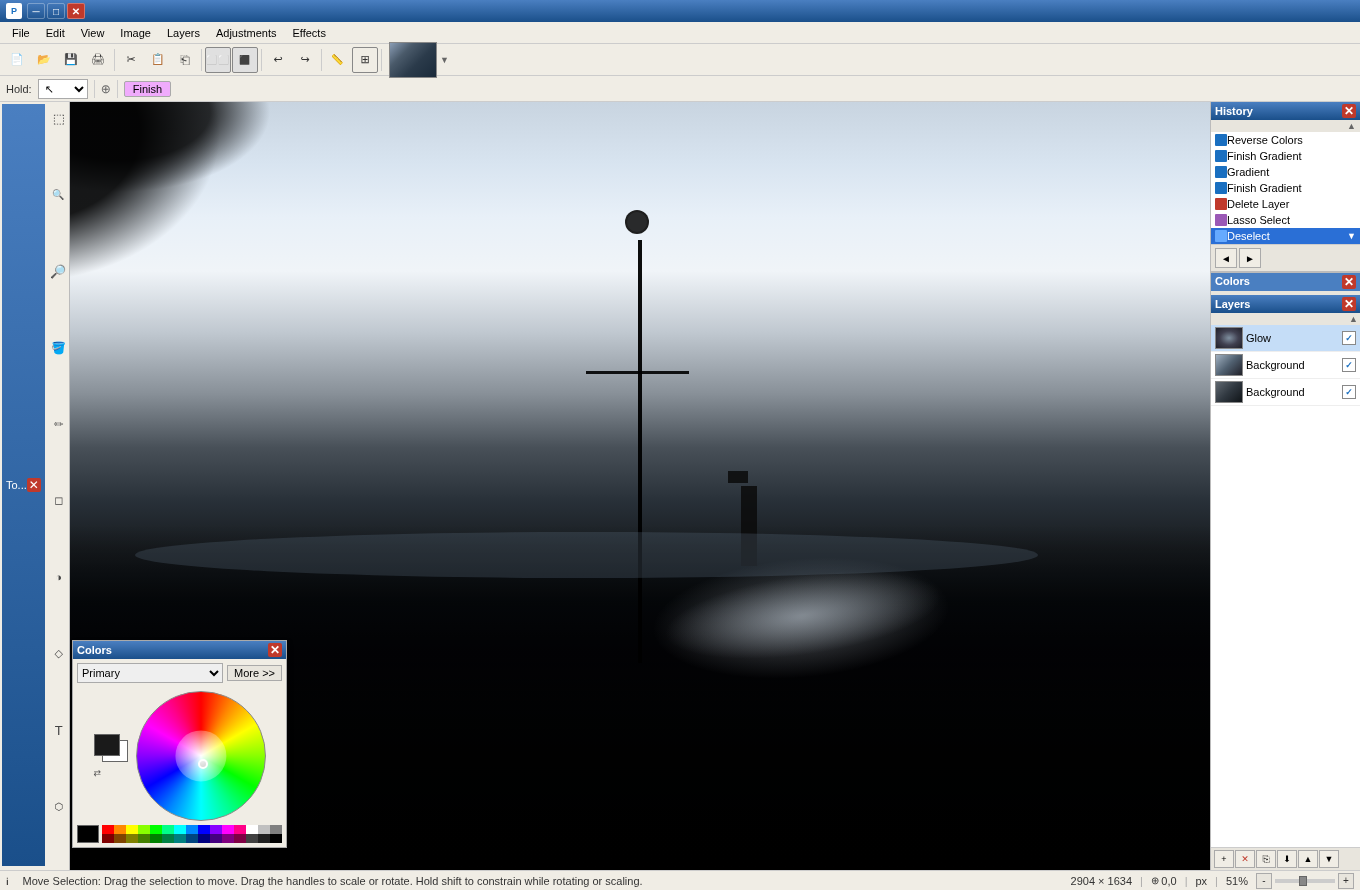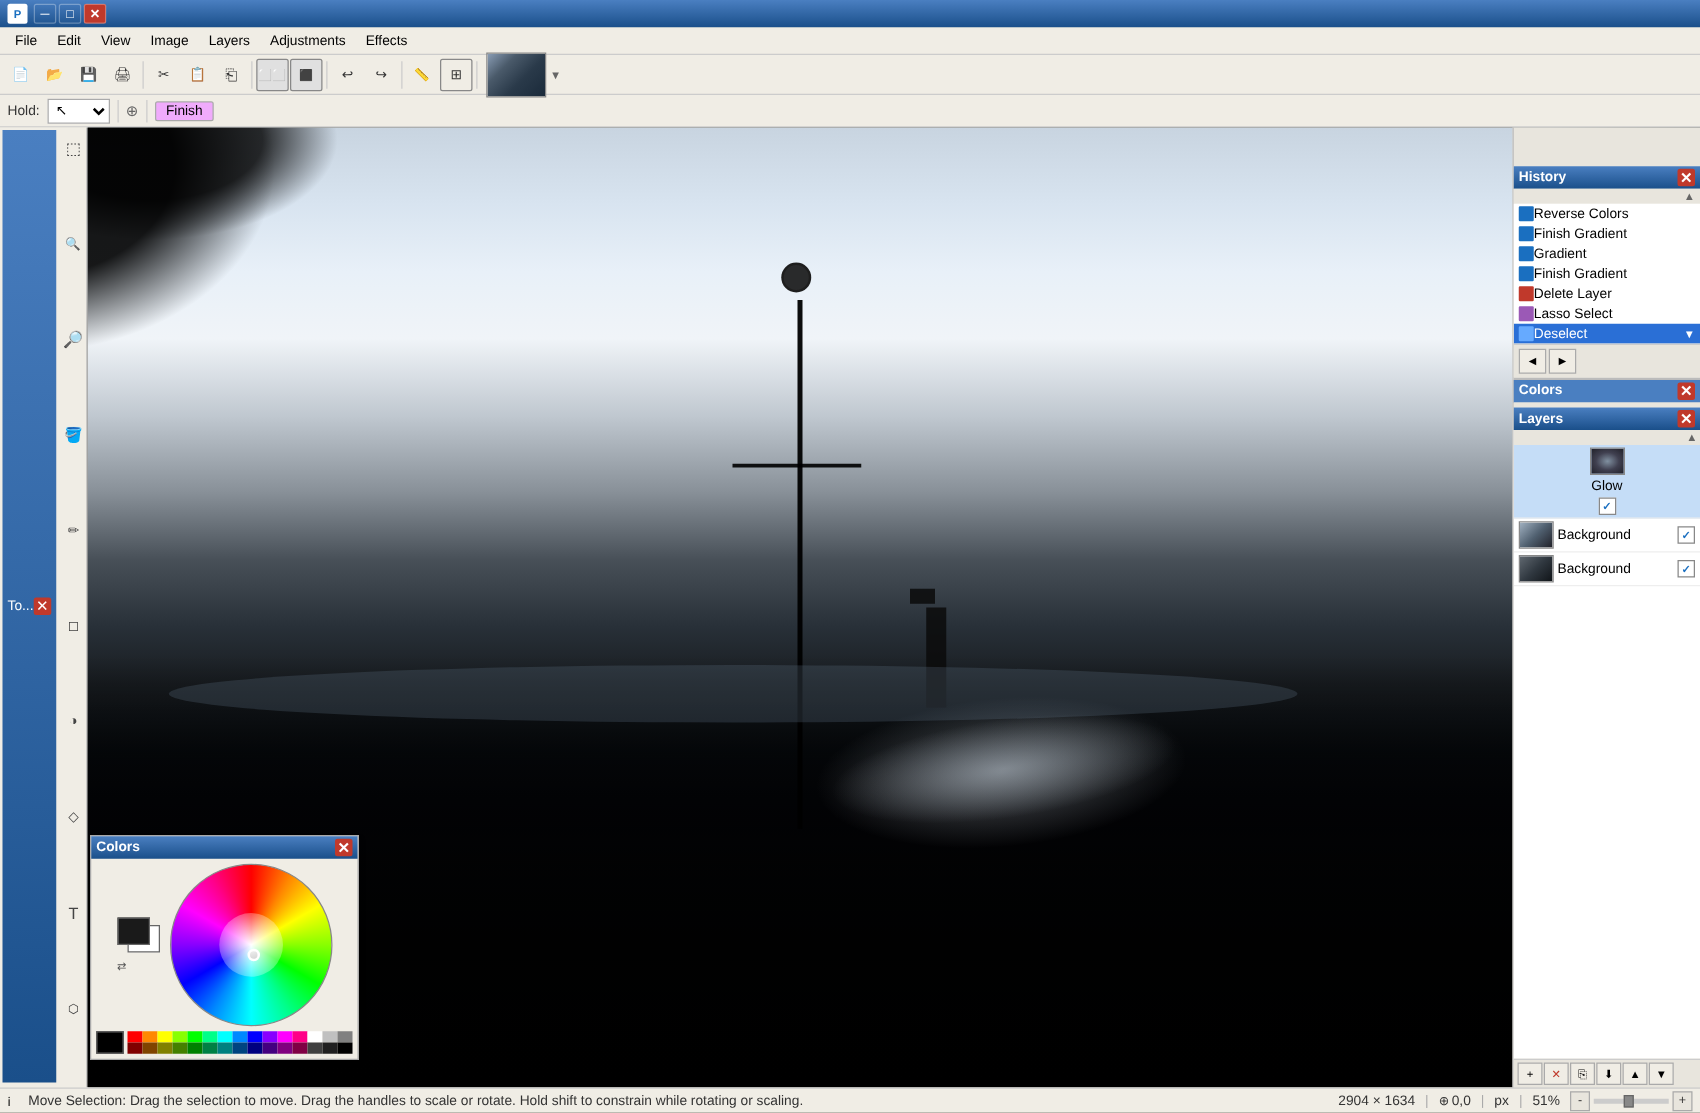--- a/index.html
+++ b/index.html
@@ -238,21 +238,20 @@
       flex-direction: column;
       background: #e8e5dd;
       border-left: 1px solid #bbb;
     }
 
     
     #history-panel {
       background: #f0ede5;
       border-bottom: 2px solid #bbb;
       flex: 0 0 auto;
-      margin-top: 31px;
     }
     .panel-header {
       display: flex;
       justify-content: space-between;
       align-items: center;
       padding: 2px 4px;
       background: linear-gradient(to bottom, #4a7fc1, #1a4f8a);
       color: white;
       font-size: 11px;
       font-weight: bold;
@@ -315,21 +314,21 @@
       overflow-y: auto;
     }
     .layer-item {
       display: flex;
       align-items: center;
       padding: 2px 4px;
       border-bottom: 1px solid #eee;
       gap: 3px;
       cursor: pointer;
     }
-    .layer-item.active { background: #c5ddf7; flex-direction: column; }
+    .layer-item.active { background: #c5ddf7; }
     .layer-thumb {
       width: 28px; height: 22px;
       border: 1px solid #888;
       overflow: hidden;
       flex-shrink: 0;
     }
     .layer-thumb-bg {
       width: 100%; height: 100%;
     }
     .layer-thumb-glow {
@@ -774,20 +773,27 @@
         <div class="layer-btn">▼</div>
       </div>
     </div>
   </div>
 
   <div id="colors-panel">
     <div class="panel-header">
       <span>Colors</span>
       <div class="panel-close">✕</div>
     </div>
+    <div class="colors-controls">
+      <select class="colors-select">
+        <option>Primary</option>
+        <option>Secondary</option>
+      </select>
+      <button class="more-btn">More &gt;&gt;</button>
+    </div>
     <div class="color-wheel-container">
       <div class="color-swatches">
         <div class="swatch-pair">
           <div class="swatch-bg"></div>
           <div class="swatch-fg"></div>
         </div>
         <span class="swap-icon">⇄</span>
       </div>
       <div class="color-wheel">
         <div class="color-wheel-dot"></div>

